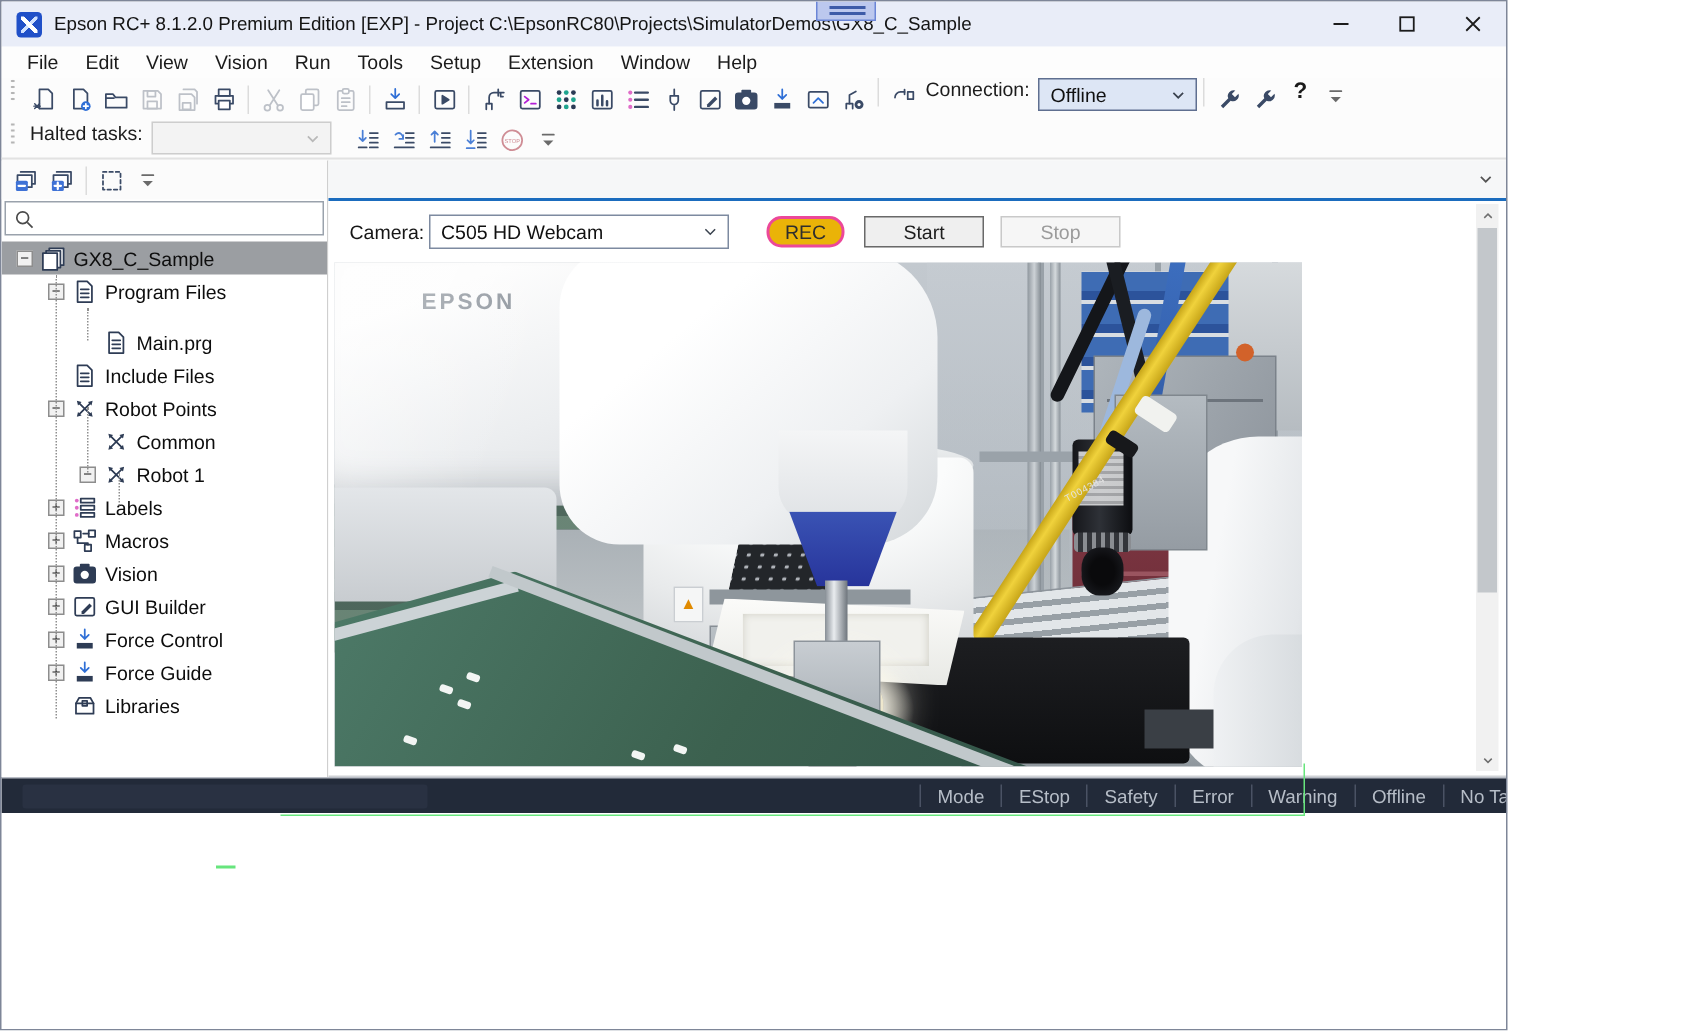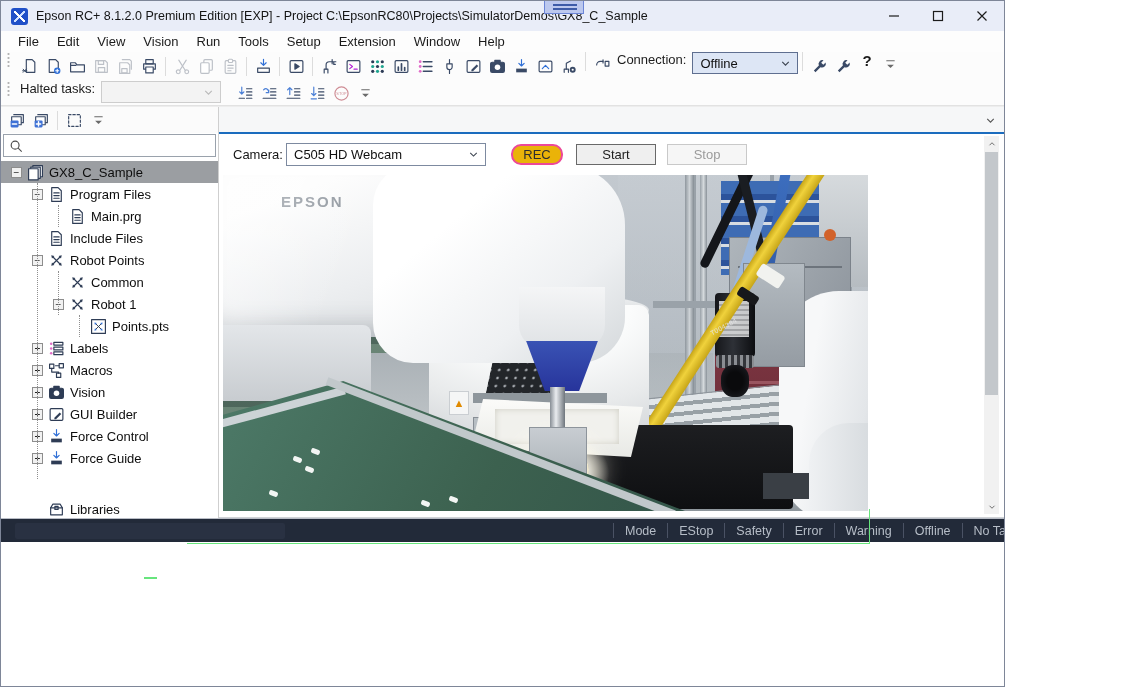--- a/index.html
+++ b/index.html
@@ -523,21 +523,21 @@
           <div class="trow" style="padding-left: 31px;">
             <span class="exp">−</span>
             <span class="ticon">
               <svg viewBox="0 0 16 16" fill="none" stroke="currentColor" stroke-width="1.1" stroke-linecap="round" stroke-linejoin="round">
                 <path d="M3.5 1.5h6l3 3v10h-9z" fill="#fff"></path>
                 <path d="M5.5 6.5h5M5.5 9h5M5.5 11.5h5"></path>
               </svg>
             </span>
             <span class="tlabel">Program Files</span>
           </div>
-          <div class="trow" style="padding-left: 52px;">
+          <div class="trow" style="padding-left: 52px; margin-top: 12px;">
             <span class="exp-sp"></span>
             <span class="ticon">
               <svg viewBox="0 0 16 16" fill="none" stroke="currentColor" stroke-width="1.1" stroke-linecap="round" stroke-linejoin="round">
                 <path d="M3.5 1.5h6l3 3v10h-9z" fill="#fff"></path>
                 <path d="M5.5 6.5h5M5.5 9h5M5.5 11.5h5"></path>
               </svg>
             </span>
             <span class="tlabel">Main.prg</span>
           </div>
           <div class="trow" style="padding-left: 31px;">
@@ -578,33 +578,20 @@
             <span class="exp">−</span>
             <span class="ticon">
               <svg viewBox="0 0 16 16" fill="none" stroke="currentColor" stroke-width="1.1" stroke-linecap="round" stroke-linejoin="round">
                 <g transform="rotate(45 8 8)">
                   <path d="M8 3v10M3 8h10"></path>
                   <path d="M8 1L6.4 3.6h3.2zM8 15l-1.6-2.6h3.2zM1 8l2.6-1.6v3.2zM15 8l-2.6-1.6v3.2z" fill="currentColor" stroke="none"></path>
                 </g>
               </svg>
             </span>
             <span class="tlabel">Robot 1</span>
-          </div>
-          <div class="trow" style="padding-left: 73px;">
-            <span class="exp-sp"></span>
-            <span class="ticon">
-              <svg viewBox="0 0 16 16" fill="none" stroke="currentColor" stroke-width="1.1" stroke-linecap="round" stroke-linejoin="round">
-                <rect x="1.5" y="1.5" width="13" height="13" fill="#fff"></rect>
-                <g transform="rotate(45 8 8) scale(.78) translate(2.3 2.3)">
-                  <path d="M8 3v10M3 8h10"></path>
-                  <path d="M8 1L6.4 3.6h3.2zM8 15l-1.6-2.6h3.2zM1 8l2.6-1.6v3.2zM15 8l-2.6-1.6v3.2z" fill="#2f6fd6" stroke="none"></path>
-                </g>
-              </svg>
-            </span>
-            <span class="tlabel">Points.pts</span>
           </div>
           <div class="trow" style="padding-left: 31px;">
             <span class="exp">+</span>
             <span class="ticon">
               <svg viewBox="0 0 16 16" fill="none" stroke="currentColor" stroke-width="1.1" stroke-linecap="round" stroke-linejoin="round">
                 <g stroke="none">
                   <circle cx="3" cy="3.5" r="1.2" fill="#e06cc8"></circle>
                   <circle cx="3" cy="8" r="1.2" fill="#e06cc8"></circle>
                   <circle cx="3" cy="12.5" r="1.2" fill="#e06cc8"></circle>
                 </g>
@@ -661,21 +648,21 @@
           <div class="trow" style="padding-left: 31px;">
             <span class="exp">+</span>
             <span class="ticon">
               <svg viewBox="0 0 16 16" fill="none" stroke="currentColor" stroke-width="1.1" stroke-linecap="round" stroke-linejoin="round">
                 <path d="M8 1.5v6M5.5 5L8 7.5 10.5 5" stroke="#2f6fd6"></path>
                 <rect x="3" y="10" width="10" height="3.5" fill="currentColor" stroke="none"></rect>
               </svg>
             </span>
             <span class="tlabel">Force Guide</span>
           </div>
-          <div class="trow" style="padding-left: 31px; margin-top: 29px;">
+          <div class="trow" style="padding-left: 31px;">
             <span class="exp-sp"></span>
             <span class="ticon">
               <svg viewBox="0 0 16 16" fill="none" stroke="currentColor" stroke-width="1.1" stroke-linecap="round" stroke-linejoin="round">
                 <path d="M2.5 6.5l2-3.5h7l2 3.5v6.5h-11z" fill="#fff"></path>
                 <path d="M2.5 6.5h11"></path>
                 <rect x="6.5" y="5" width="3" height="3"></rect>
               </svg>
             </span>
             <span class="tlabel">Libraries</span>
           </div>

